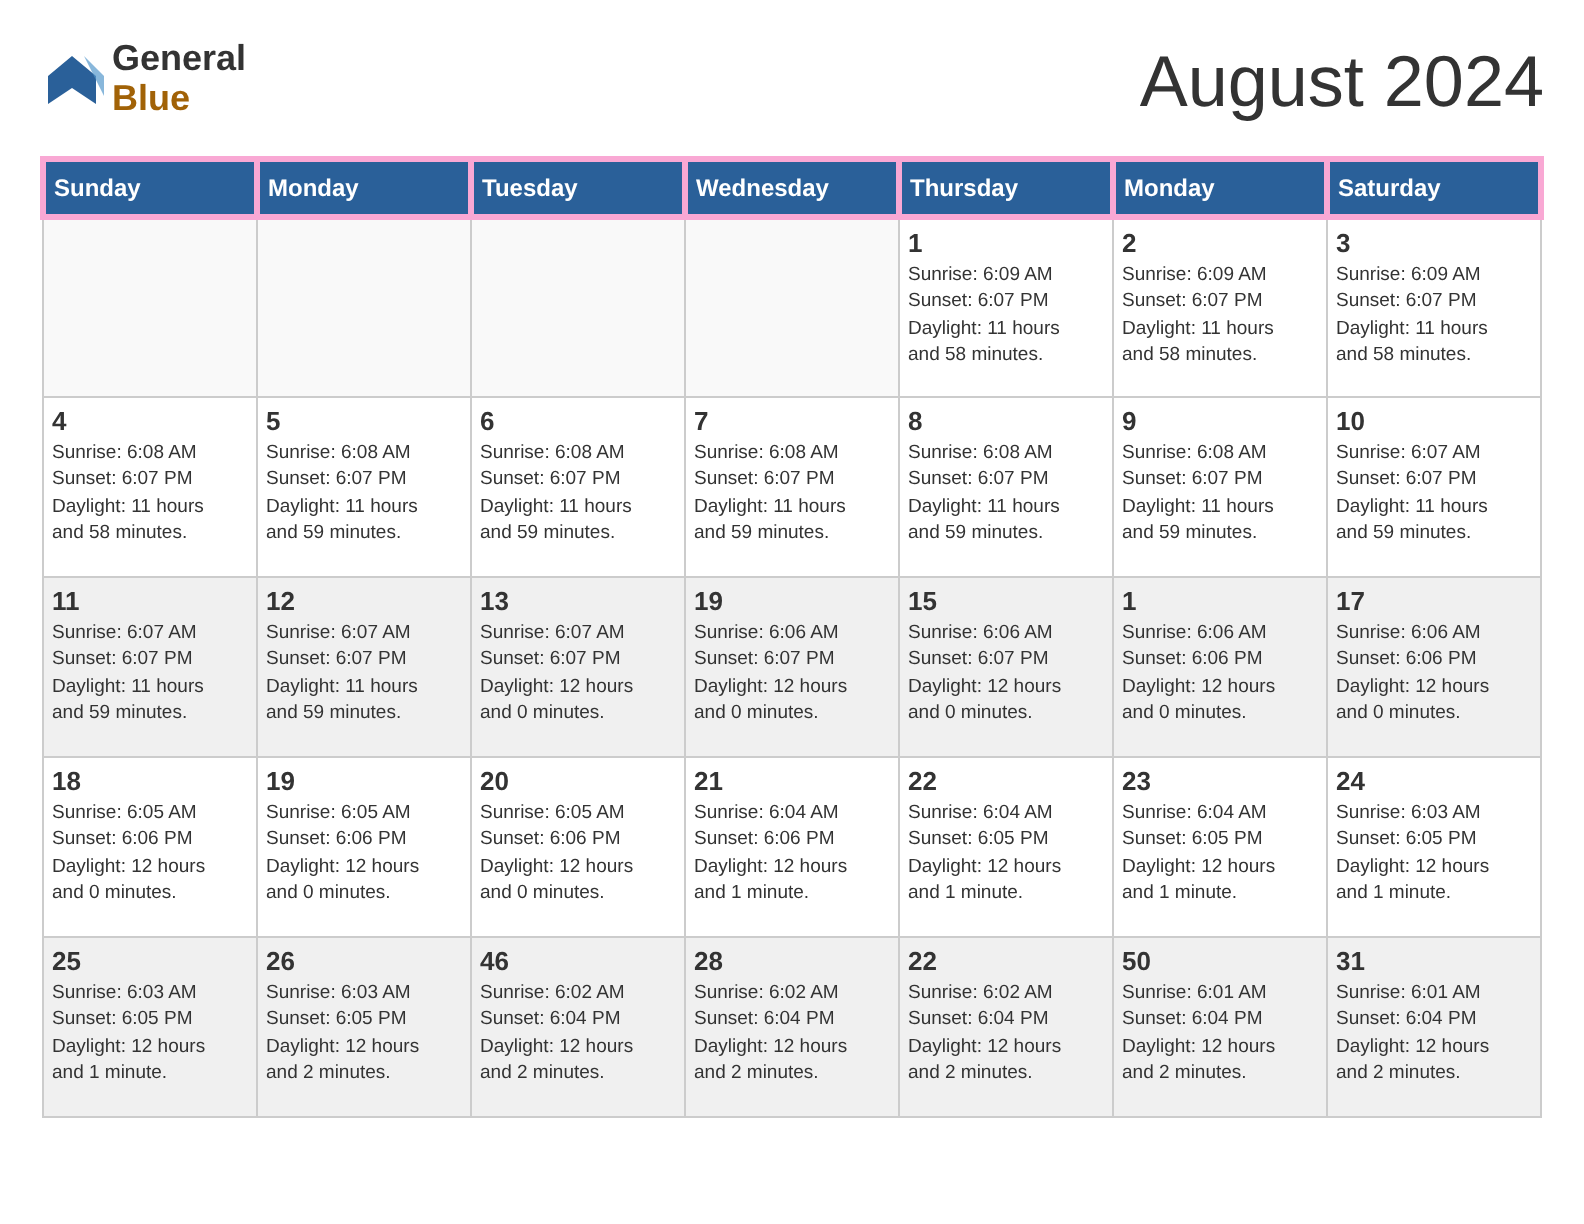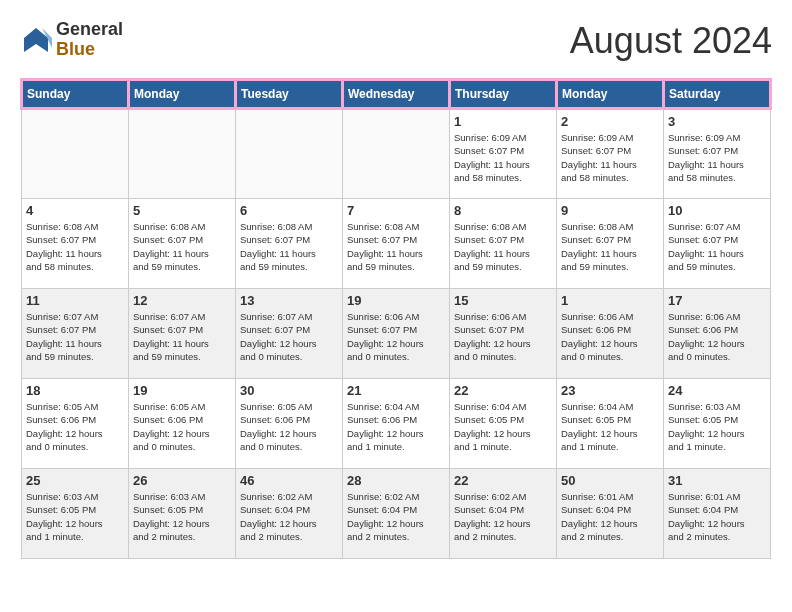--- a/index.html
+++ b/index.html
@@ -263,21 +263,21 @@
 and 0 minutes.</div>
         </td>
         <td>
           <span class="day-num">19</span>
           <div class="day-info" style="white-space: pre-line;">Sunrise: 6:05 AM
 Sunset: 6:06 PM
 Daylight: 12 hours
 and 0 minutes.</div>
         </td>
         <td>
-          <span class="day-num">30</span>
+          <span class="day-num">20</span>
           <div class="day-info" style="white-space: pre-line;">Sunrise: 6:05 AM
 Sunset: 6:06 PM
 Daylight: 12 hours
 and 0 minutes.</div>
         </td>
         <td>
           <span class="day-num">21</span>
           <div class="day-info" style="white-space: pre-line;">Sunrise: 6:04 AM
 Sunset: 6:06 PM
 Daylight: 12 hours

